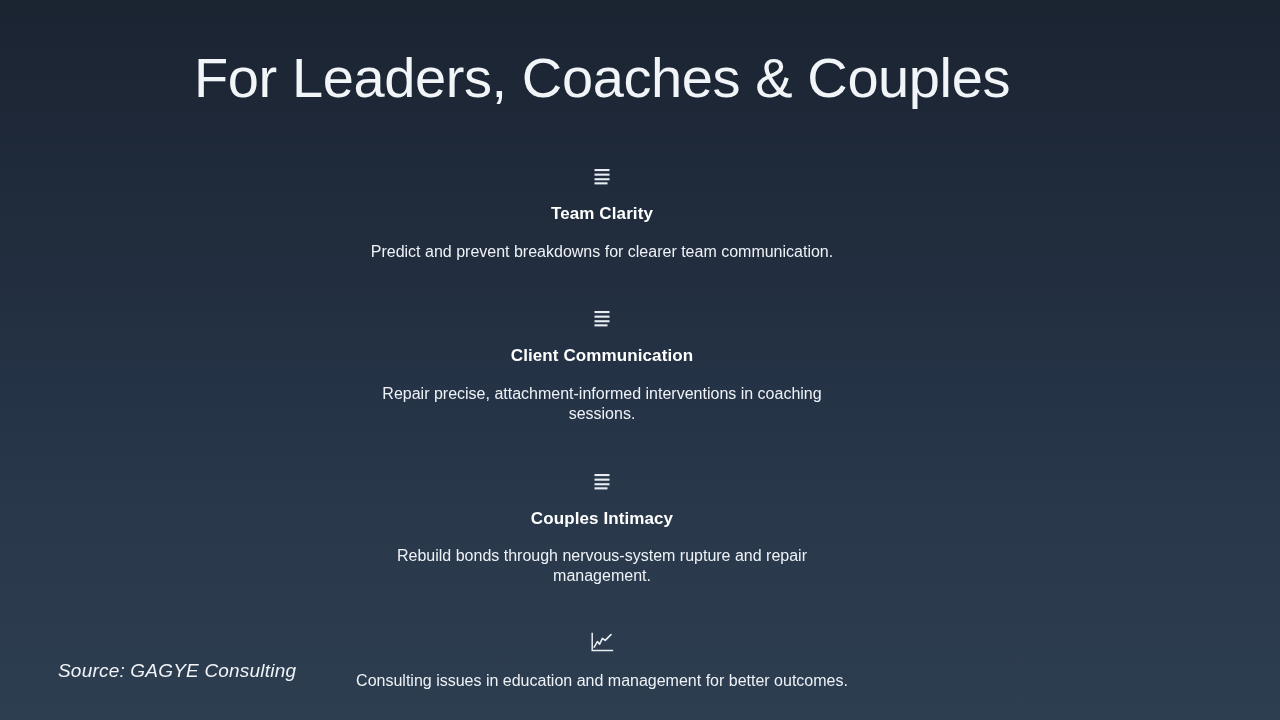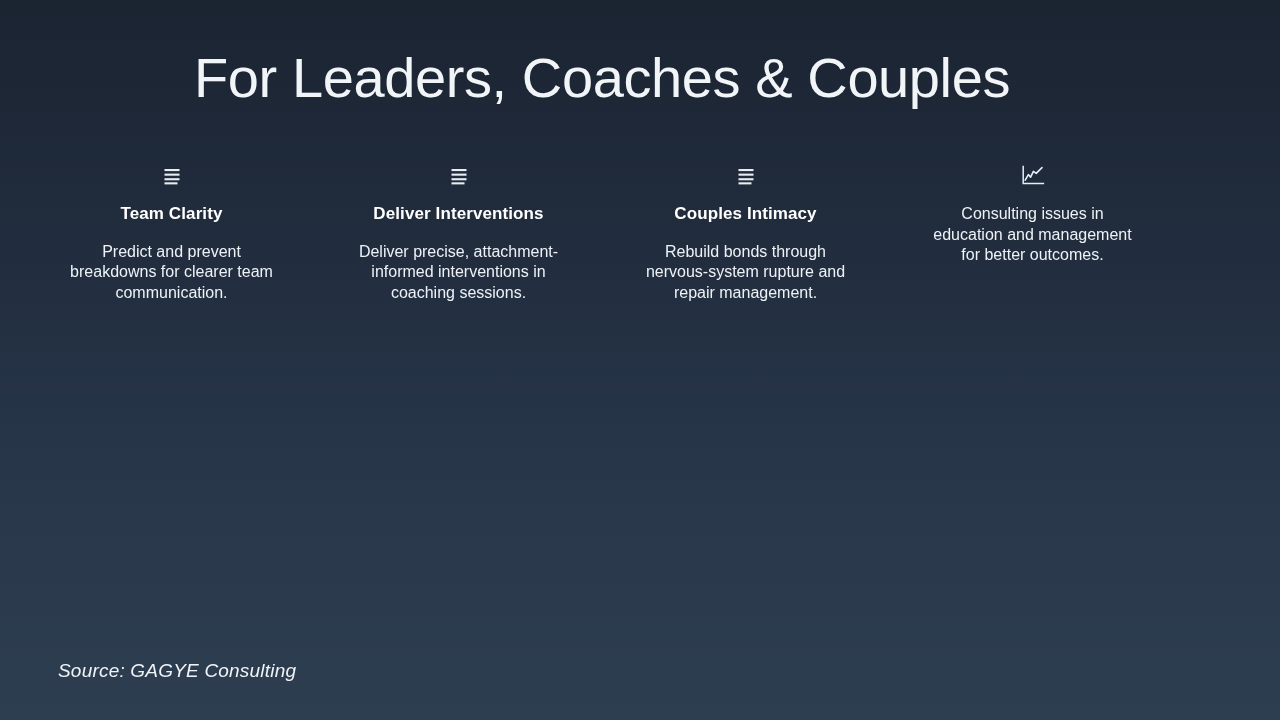--- a/index.html
+++ b/index.html
@@ -44,21 +44,21 @@
     letter-spacing: -0.4px;
     line-height: 1.15;
     color: #f2f5f8;
     white-space: nowrap;
   }
 
   
   .cards {
     margin-top: 52px;
     display: grid;
-    grid-template-columns: 1fr 1fr 1fr 1fr;
+    grid-template-columns: 1fr;
     grid-template-rows: auto auto;
     row-gap: 42px;
     column-gap: 0px;
     padding: 0 28px;
     flex: 0 0 auto;
   }
 
   .card {
     display: flex;
     flex-direction: column;
@@ -134,22 +134,22 @@
 
     <div class="card">
       <span class="card-icon">
         <svg width="20" height="20" viewBox="0 0 20 20" aria-hidden="true">
           <rect x="2.5" y="3" width="15" height="2.1" fill="currentColor"></rect>
           <rect x="2.5" y="7.6" width="15" height="2.1" fill="currentColor"></rect>
           <rect x="2.5" y="12.2" width="15" height="2.1" fill="currentColor"></rect>
           <rect x="2.5" y="16.3" width="13" height="2.1" fill="currentColor"></rect>
         </svg>
       </span>
-      <div class="card-title">Deliver Interventions</div>
-      <div class="card-desc">Deliver precise, attachment-informed interventions in coaching sessions.</div>
+      <div class="card-title">Client Communication</div>
+      <div class="card-desc">Repair precise, attachment-informed interventions in coaching sessions.</div>
     </div>
 
     <div class="card">
       <span class="card-icon">
         <svg width="20" height="20" viewBox="0 0 20 20" aria-hidden="true">
           <rect x="2.5" y="3" width="15" height="2.1" fill="currentColor"></rect>
           <rect x="2.5" y="7.6" width="15" height="2.1" fill="currentColor"></rect>
           <rect x="2.5" y="12.2" width="15" height="2.1" fill="currentColor"></rect>
           <rect x="2.5" y="16.3" width="13" height="2.1" fill="currentColor"></rect>
         </svg>

